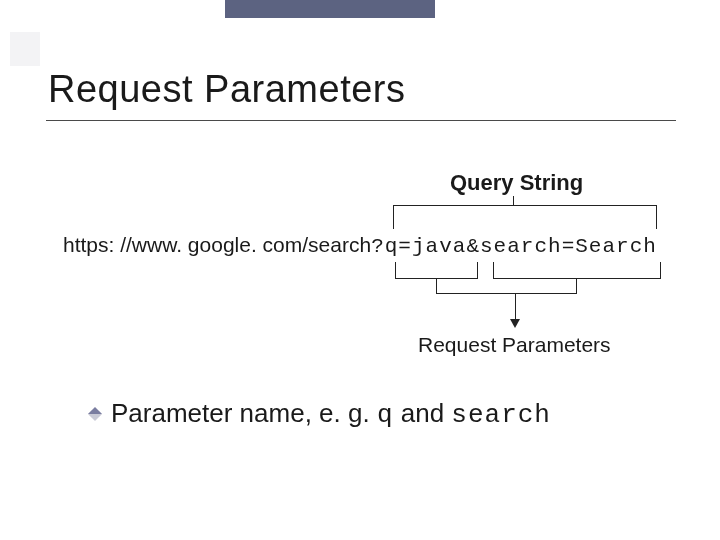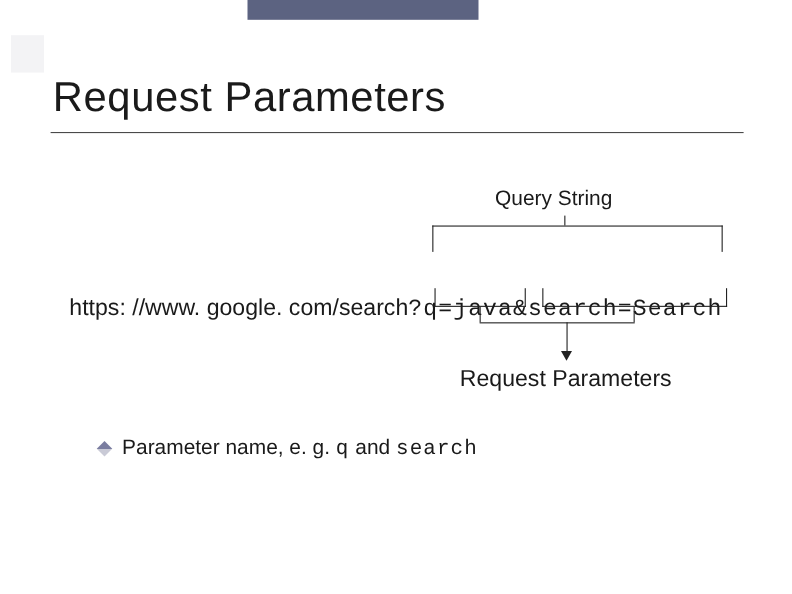--- a/index.html
+++ b/index.html
@@ -3,35 +3,35 @@
 <meta charset="utf-8">
 <style>
   * { margin: 0; padding: 0; box-sizing: border-box; }
   html, body { width: 720px; height: 540px; background: #fff; font-family: Verdana, Arial, sans-serif; color: #1a1a1a; overflow: hidden; }
   .slide { position: relative; width: 576px; height: 540px; }
   .top-bar { position: absolute; top: 0; left: 225px; width: 210px; height: 18px; background: #5c6381; }
   .corner-box { position: absolute; top: 32px; left: 10px; width: 30px; height: 34px; background: #f3f3f5; }
   .title { position: absolute; top: 68px; left: 48px; font-size: 38px; font-weight: 400; letter-spacing: 0.5px; }
   .hr { position: absolute; top: 120px; left: 46px; width: 630px; height: 1px; background: #4a4a4a; }
 
-  .label-query { position: absolute; top: 170px; left: 450px; font-size: 19px; white-space: nowrap; }
+  .label-query { position: absolute; top: 170px; left: 450px; font-size: 22px; white-space: nowrap; font-weight: bold; }
   .label-request { position: absolute; top: 333px; left: 418px; font-size: 21px; white-space: nowrap; }
 
-  .url { position: absolute; top: 233px; left: 63px; font-size: 21px; white-space: nowrap; margin-top: 35px; }
+  .url { position: absolute; top: 233px; left: 63px; font-size: 21px; white-space: nowrap; }
   .mono { font-family: "Courier New", Courier, monospace; letter-spacing: 1px; }
 
   .bracket-top { position: absolute; border: 1px solid #222; border-bottom: none; }
   .stem-top { position: absolute; width: 1px; background: #222; }
 
   .bracket-bot { position: absolute; border: 1px solid #222; border-top: none; }
   .conn-line { position: absolute; background: #222; }
   .arrowhead { position: absolute; width: 0; height: 0; border-left: 5px solid transparent; border-right: 5px solid transparent; border-top: 9px solid #222; }
 
   .bullets { position: absolute; top: 393px; left: 90px; }
-  .bullet-line { display: flex; align-items: center; font-size: 19px; line-height: 1.55; }
+  .bullet-line { display: flex; align-items: center; font-size: 26px; line-height: 1.55; }
   .bicon { display: inline-block; width: 10px; height: 10px; margin-right: 11px; background: linear-gradient(135deg, #7a7da0 0 50%, #c9cad6 50% 100%); transform: rotate(45deg); flex-shrink: 0; }
 </style>
 </head>
 <body>
 
 <div class="slide">
   <div class="top-bar"></div>
   <div class="corner-box"></div>
 
   <div class="title">Request Parameters</div>

